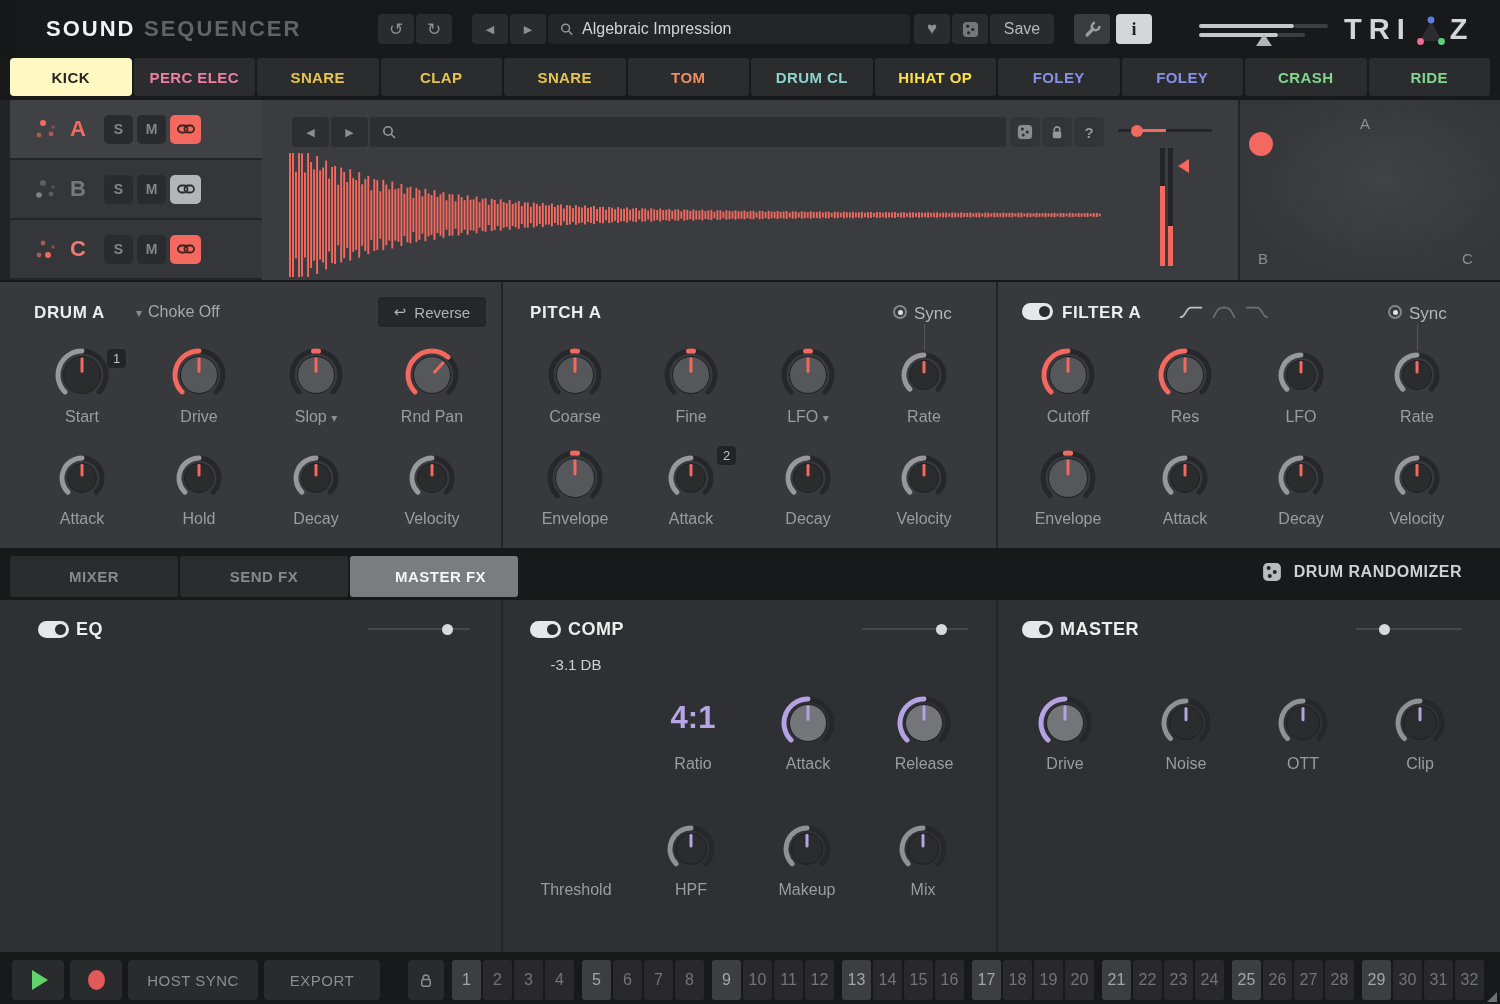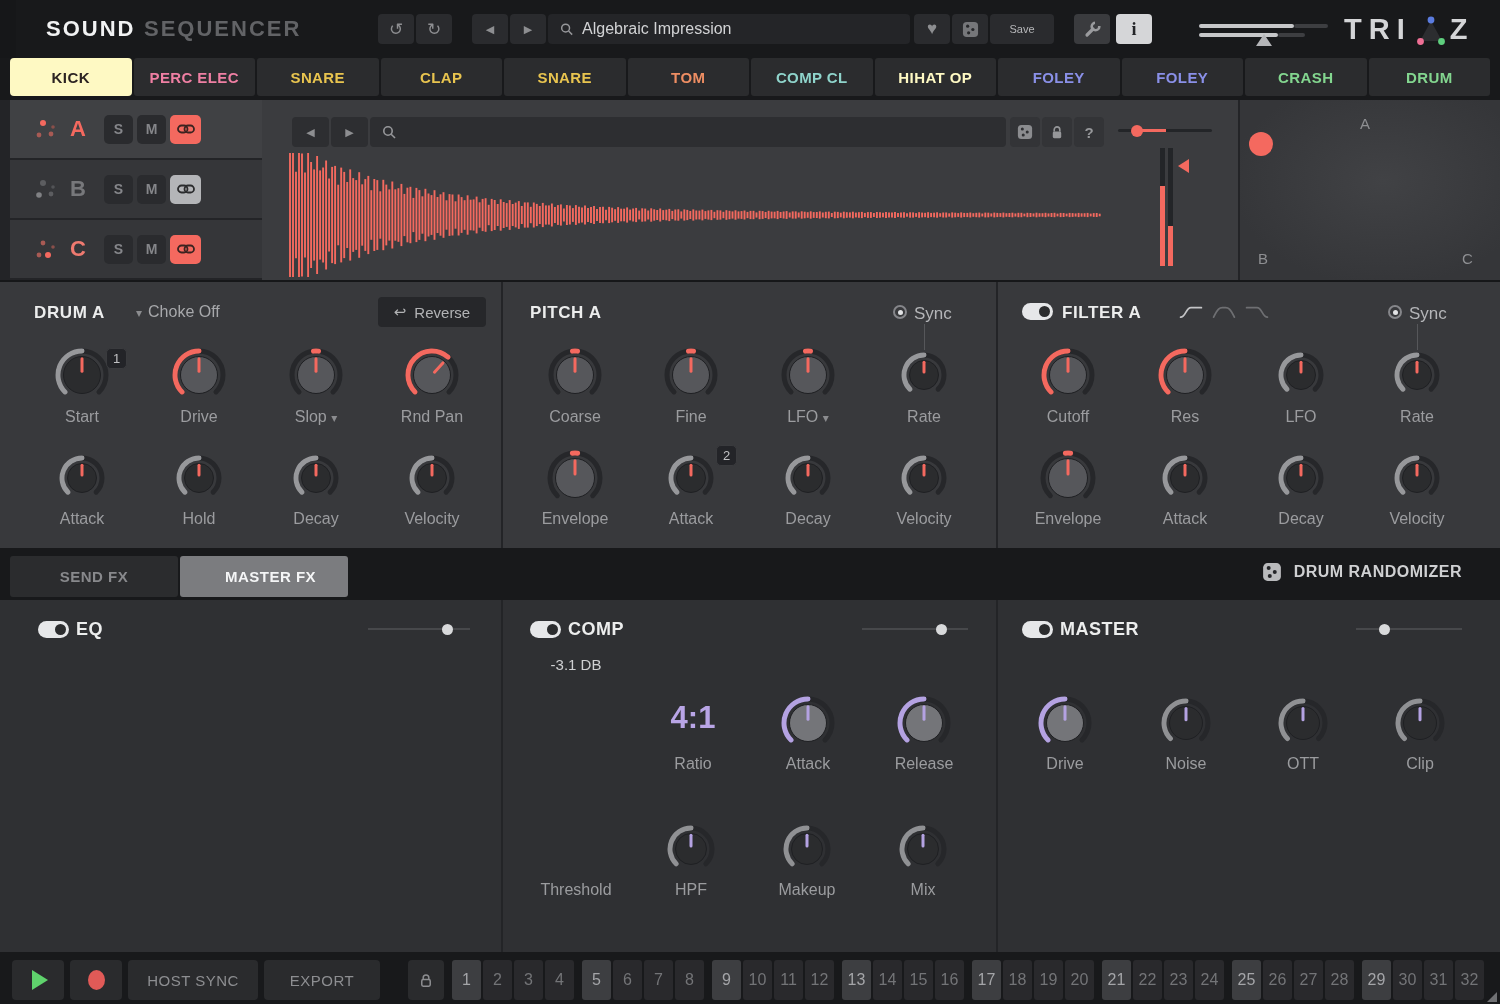--- a/index.html
+++ b/index.html
@@ -8,21 +8,21 @@
   #app { position:relative; width:1500px; height:1004px; background:#161719; overflow:hidden; }
 
   
   .topbar { position:absolute; left:0; top:0; width:1500px; height:58px; background:#18191b;margin-left:16px; }
   .brand-primary { position:absolute; left:30px; top:16px; font-size:22px; font-weight:bold; letter-spacing:2px; color:#f1f2f3; }
   .brand-secondary { position:absolute; left:128px; top:16px; font-size:22px; font-weight:bold; letter-spacing:2px; color:#626366; }
   .tb-btn { position:absolute; top:14px; height:30px; background:#2a2b2e; border-radius:4px; display:flex; align-items:center; justify-content:center; color:#8d8e91; font-size:17px; }
   .tb-btn.sm { width:36px; }
   .searchbox { position:absolute; top:14px; height:30px; background:#242528; border-radius:4px; display:flex; align-items:center; gap:9px; padding:0 12px; }
   .searchbox input { background:transparent; border:none; outline:none; color:#d2d3d5; font-size:16px; font-family:inherit; width:100%; }
-  .save-btn { width:64px; font-size:11px; color:#b6b7b9; }
+  .save-btn { width:64px; font-size:16px; color:#b6b7b9; }
   .info-btn { background:#d5d6d8 !important; color:#232427 !important; font-family:"Liberation Serif","DejaVu Serif",serif; font-weight:bold; font-size:18px; }
   .wrench-btn { background:#3a3b3e !important; }
   .fader-icon { position:absolute; left:1183px; top:20px; width:130px; height:26px; }
   .logo { position:absolute; left:1328px; top:13px; display:flex; align-items:center; gap:2px; color:#d4d5d7; font-size:29px; font-weight:bold; letter-spacing:7px; }
 
   
   .tabrow { position:absolute; left:0; top:58px; width:1500px; height:42px; background:#18191b; display:flex; gap:2px; padding:0 10px 4px 10px; }
   .tab { flex:1; height:38px; background:#2b2c2e; border-radius:3px; display:flex; align-items:center; justify-content:center; font-size:15px; font-weight:bold; letter-spacing:.4px; }
   .tab.active { border-radius:4px; }
 
@@ -160,26 +160,26 @@
     </div>
   </div>
 
   <div class="tabrow">
       <div class="tab active" style="background: #fef9c3; color: rgb(44, 36, 34);">KICK</div>
       <div class="tab" style="color: rgb(239, 127, 163);">PERC ELEC</div>
       <div class="tab" style="color: rgb(232, 196, 79);">SNARE</div>
       <div class="tab" style="color: rgb(232, 196, 79);">CLAP</div>
       <div class="tab" style="color: rgb(232, 196, 79);">SNARE</div>
       <div class="tab" style="color: rgb(238, 142, 99);">TOM</div>
-      <div class="tab" style="color: rgb(143, 212, 203);">COMP CL</div>
-      <div class="tab" style="color: #fef9c3;">HIHAT OP</div>
+      <div class="tab" style="color: rgb(143, 212, 203);">DRUM CL</div>
+      <div class="tab" style="color: #fde047;">HIHAT OP</div>
       <div class="tab" style="color: rgb(138, 144, 232);">FOLEY</div>
       <div class="tab" style="color: rgb(138, 144, 232);">FOLEY</div>
       <div class="tab" style="color: rgb(131, 214, 143);">CRASH</div>
-      <div class="tab" style="color: rgb(131, 214, 143);">DRUM</div>
+      <div class="tab" style="color: rgb(131, 214, 143);">RIDE</div>
     </div>
 
   <div class="sample">
 
     <div class="layer-row active" style="top:0">
       <svg class="layer-dots" viewBox="0 0 22 20">
           <circle cx="7" cy="4" r="3" fill="#f4695f"></circle>
           <circle cx="3" cy="16" r="2.4" fill="#a85a54"></circle>
           <circle cx="15" cy="15" r="2.4" fill="#a85a54"></circle>
           <circle cx="17" cy="8" r="1.8" fill="#8a4f4a"></circle>
@@ -760,20 +760,21 @@
           <line x1="23" y1="10.24" x2="23" y2="20.1" stroke="#f4695f" stroke-width="3" stroke-linecap="round"></line>
         </svg></div>
     <div class="knob-label" style="left:1068px;top:228px">Envelope</div>
     <div class="knob-label" style="left:1185px;top:228px">Attack</div>
     <div class="knob-label" style="left:1301px;top:228px">Decay</div>
     <div class="knob-label" style="left:1417px;top:228px">Velocity</div>
   </div>
 
   <div class="fxnav">
     <div class="fxtabs">
+        <div class="fxtab">MIXER</div>
         <div class="fxtab">SEND FX</div>
         <div class="fxtab active">MASTER FX</div>
       </div>
     <div class="randomizer">
       <svg width="20" height="20" viewBox="0 0 18 18">
           <rect x="1" y="1" width="16" height="16" rx="4" fill="#b9babc"></rect>
           <circle cx="6" cy="5.5" r="1.8" fill="#232427"></circle>
           <circle cx="11.5" cy="9" r="1.8" fill="#232427"></circle>
           <circle cx="7" cy="12.5" r="1.8" fill="#232427"></circle>
         </svg>

